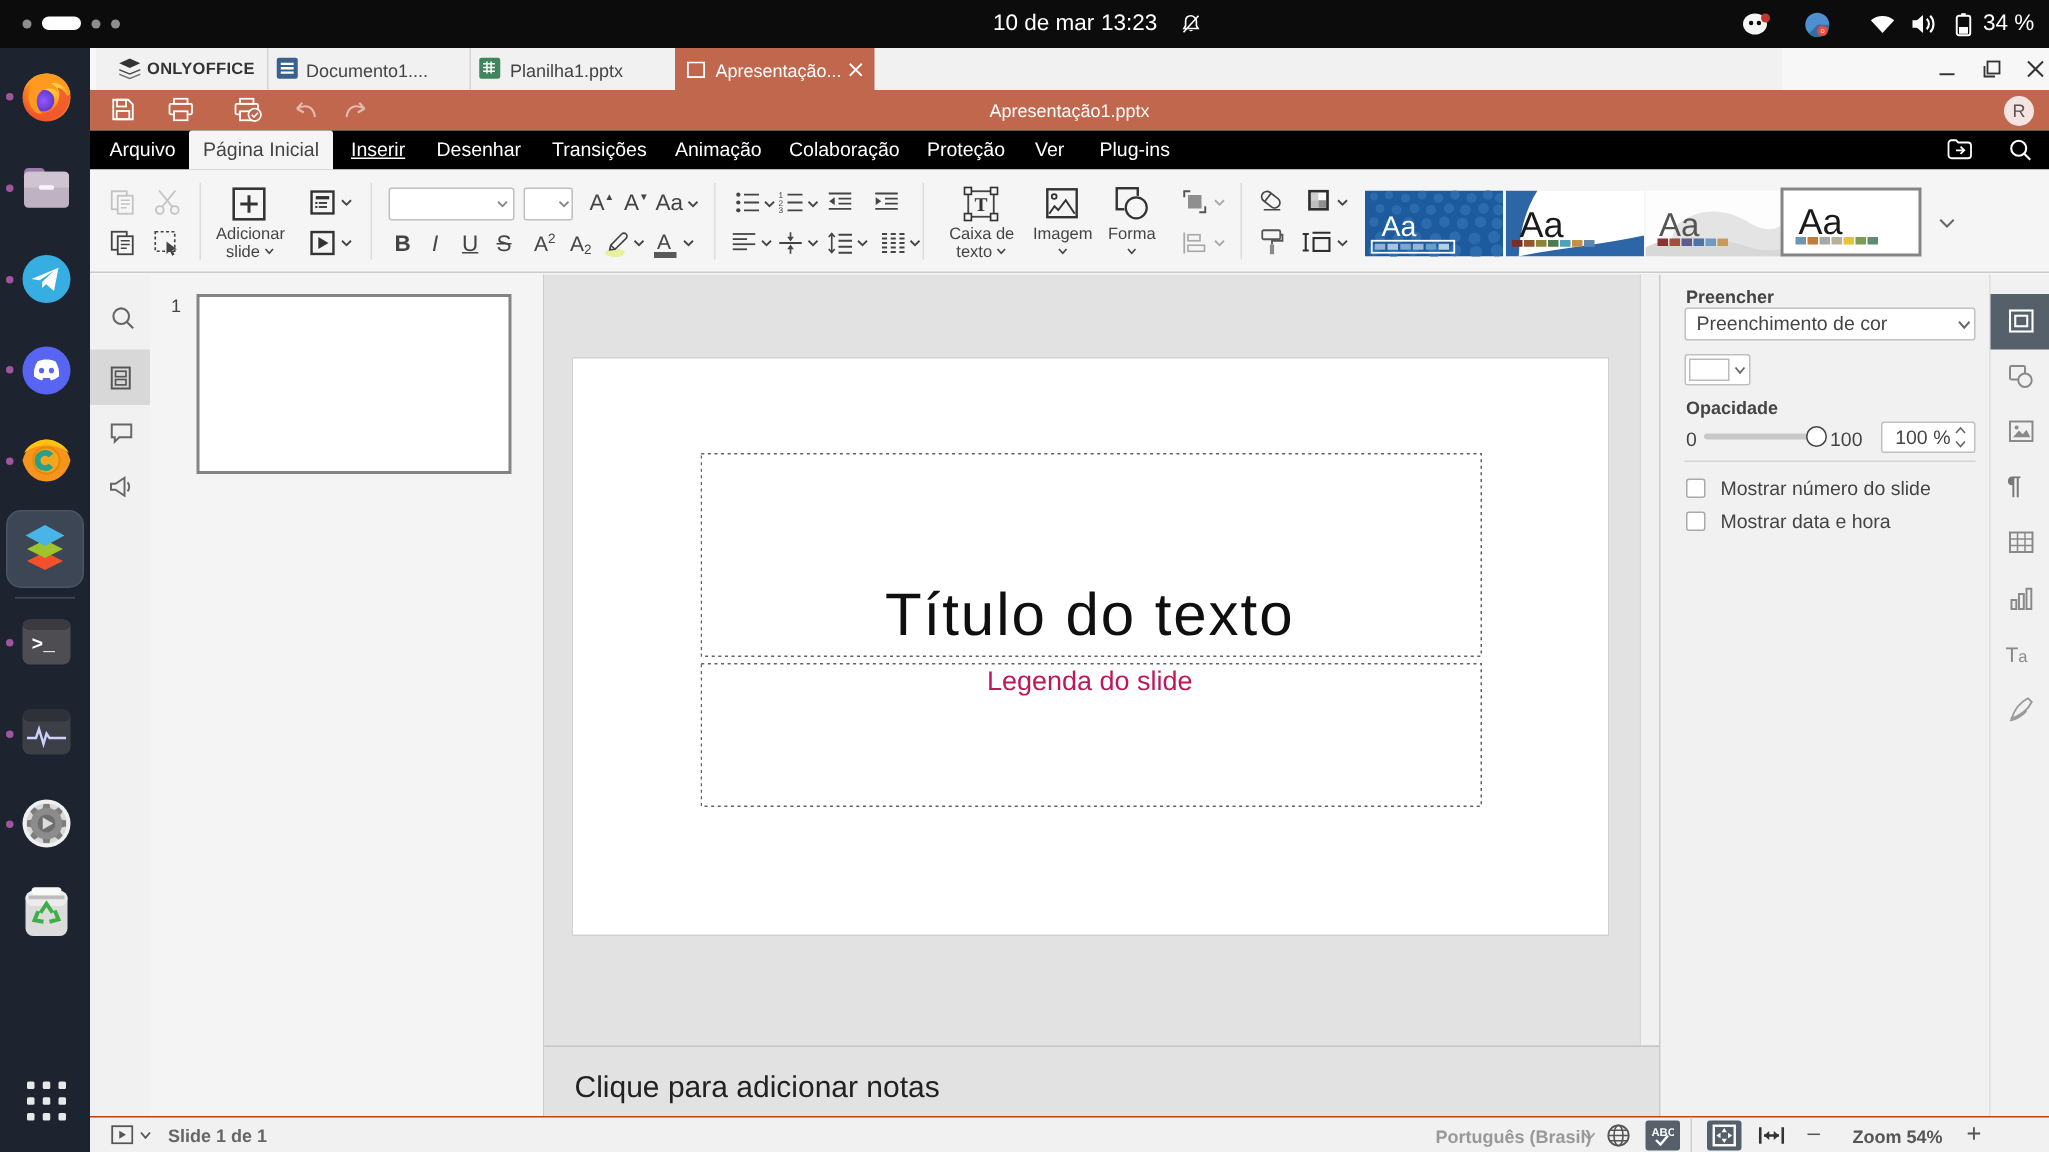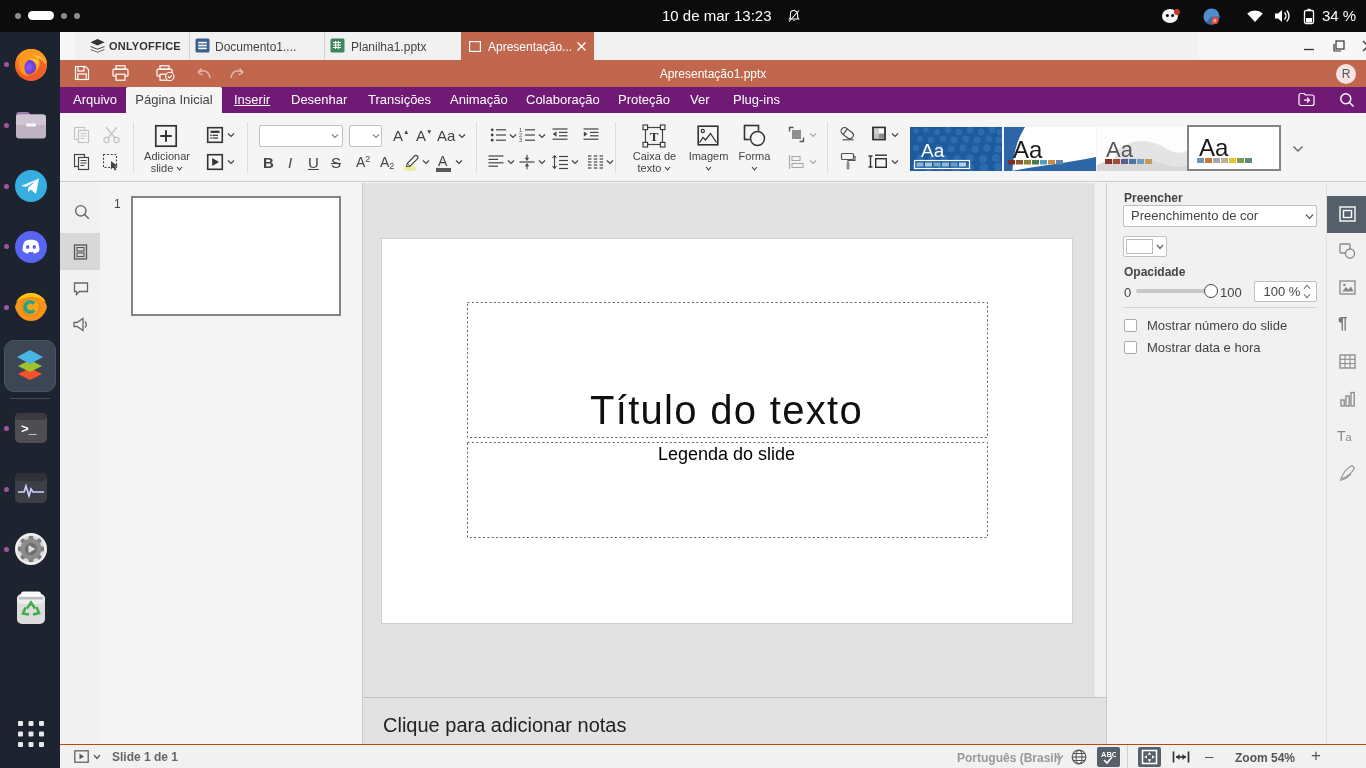--- a/index.html
+++ b/index.html
@@ -1,23 +1,23 @@
 <!DOCTYPE html>
 <html><head>
 <meta charset="utf-8">
 <style>
 * { margin:0; padding:0; box-sizing:border-box; }
 html,body { width:1366px; height:768px; overflow:hidden; font-family:"Liberation Sans", sans-serif; }
 .abs { position:absolute; }
 #topbar { position:absolute; left:0; top:0; width:1366px; height:32px; background:#0c0c0c; color:#fff; }
 #dock { position:absolute; left:0; top:32px; width:60px; height:736px; background:#1d2430; }
 #app { position:absolute; left:60px; top:32px; width:1306px; height:736px; background:#f7f7f7; }
-#tabrow { position:absolute; left:15px; top:0; width:1124px; height:28px; background:#f1f1f1;text-align:center; }
+#tabrow { position:absolute; left:4px; top:0; width:1124px; height:28px; background:#f1f1f1;text-align:center; }
 #titlerow { position:absolute; left:0; top:28px; width:1306px; height:27px; background:#c0674e; }
-#menurow { position:absolute; left:0; top:55px; width:1306px; height:26px; background:#701a75; }
+#menurow { position:absolute; left:0; top:55px; width:1306px; height:26px; background:#000000; }
 #toolbar { position:absolute; left:0; top:81px; width:1306px; height:69px; background:#f5f5f5; border-bottom:1px solid #cbcbcb; }
 #leftbar { position:absolute; left:0; top:151px; width:40px; height:561px; background:#f1f1f1; }
 #thumbs { position:absolute; left:40px; top:151px; width:263px; height:561px; background:#f4f4f4; border-right:1px solid #cbcbcb; }
 #canvas { position:absolute; left:303px; top:151px; width:743px; height:547px; background:#e2e2e2; }
 #notes { position:absolute; left:303px; top:665px; width:743px; height:47px; background:#e2e2e2; border-top:1px solid #c4c4c4; }
 #rightpanel { position:absolute; left:1046px; top:151px; width:220px; height:561px; background:#f1f1f1; border-left:1px solid #cbcbcb; }
 #rightbar { position:absolute; left:1266px; top:151px; width:40px; height:561px; background:#f1f1f1; border-left:1px solid #e0e0e0; }
 #statusbar { position:absolute; left:0; top:712px; width:1306px; height:36px; background:#f1f1f1; border-top:1px solid #c2410c; }
 .tbtxt { color:#fff; font-size:15px; }
 .mitem { color:#fff; font-size:13px; position:absolute; top:5px; }
@@ -734,21 +734,21 @@
   </div>
 
   <div id="canvas">
     <div class="abs" style="left:730px;top:0;width:13px;height:514px;background:#f0f0f0;border-left:1px solid #d8d8d8;"></div>
     <div class="abs" style="left:18px;top:55px;width:692px;height:386px;background:#fff;border:1px solid #d2d2d2;"></div>
     <svg class="abs" style="left:104px;top:119px;" width="521" height="236" viewBox="0 0 521 236">
       <rect x="0.5" y="0.5" width="520" height="135" fill="none" stroke="#606060" stroke-width="1" stroke-dasharray="2 2.4"></rect>
       <rect x="0.5" y="140.5" width="520" height="95" fill="none" stroke="#606060" stroke-width="1" stroke-dasharray="2 2.4"></rect>
     </svg>
     <div class="abs" style="left:104px;top:205px;width:519px;text-align:center;font-size:40px;letter-spacing:1.3px;color:#0f0f0f;">Título do texto</div>
-    <div class="abs" style="left:104px;top:261px;width:519px;text-align:center;font-size:18px;color:#000000;">Legenda do slide</div>
+    <div class="abs" style="left:104px;top:261px;width:519px;text-align:center;font-size:18px;color:#be185d;">Legenda do slide</div>
   </div>
 
   <div id="notes">
     <div class="abs" style="left:20px;top:16px;font-size:20px;color:#222;">Clique para adicionar notas</div>
   </div>
 
   <div id="rightpanel">
     <div class="abs" style="left:17px;top:8px;font-size:12px;font-weight:bold;color:#444;">Preencher</div>
     <div class="abs" style="left:16px;top:22px;width:194px;height:22px;background:#fff;border:1px solid #c0c0c0;border-radius:2px;font-size:13px;color:#444;line-height:20px;padding-left:7px;">Preenchimento de cor</div>
     <svg class="abs" style="left:198px;top:30px;" width="9" height="7" viewBox="0 0 9 7">

